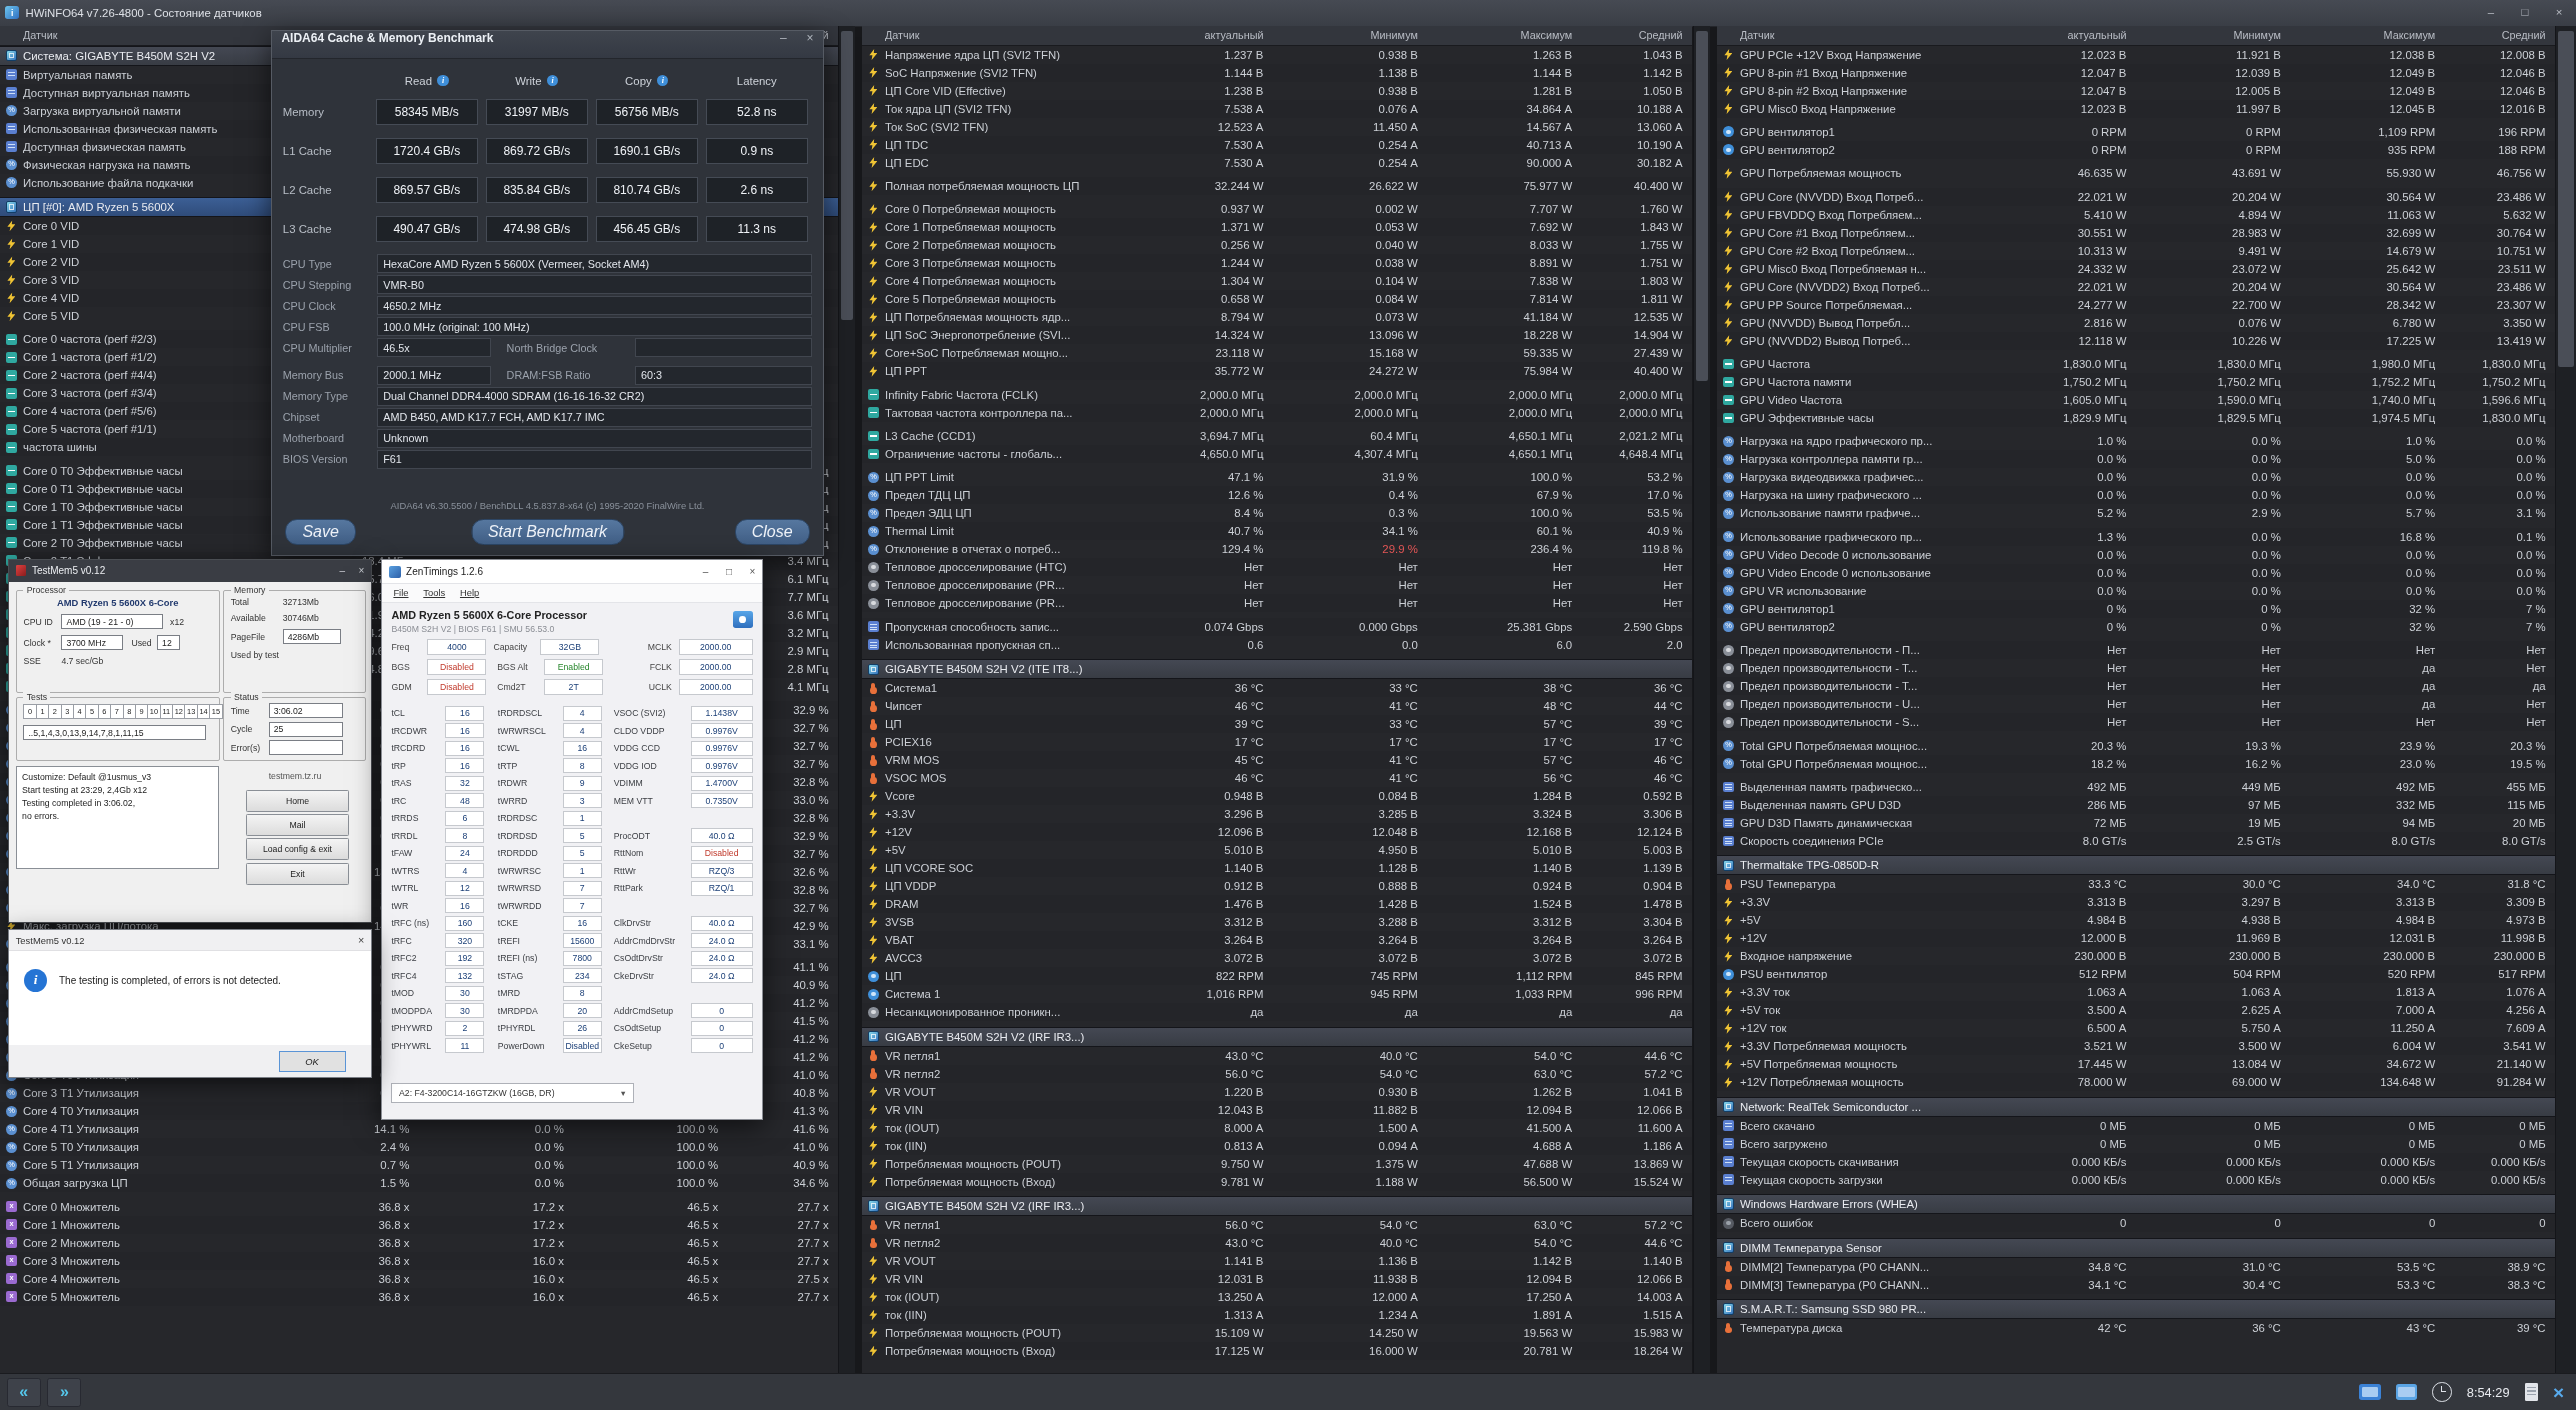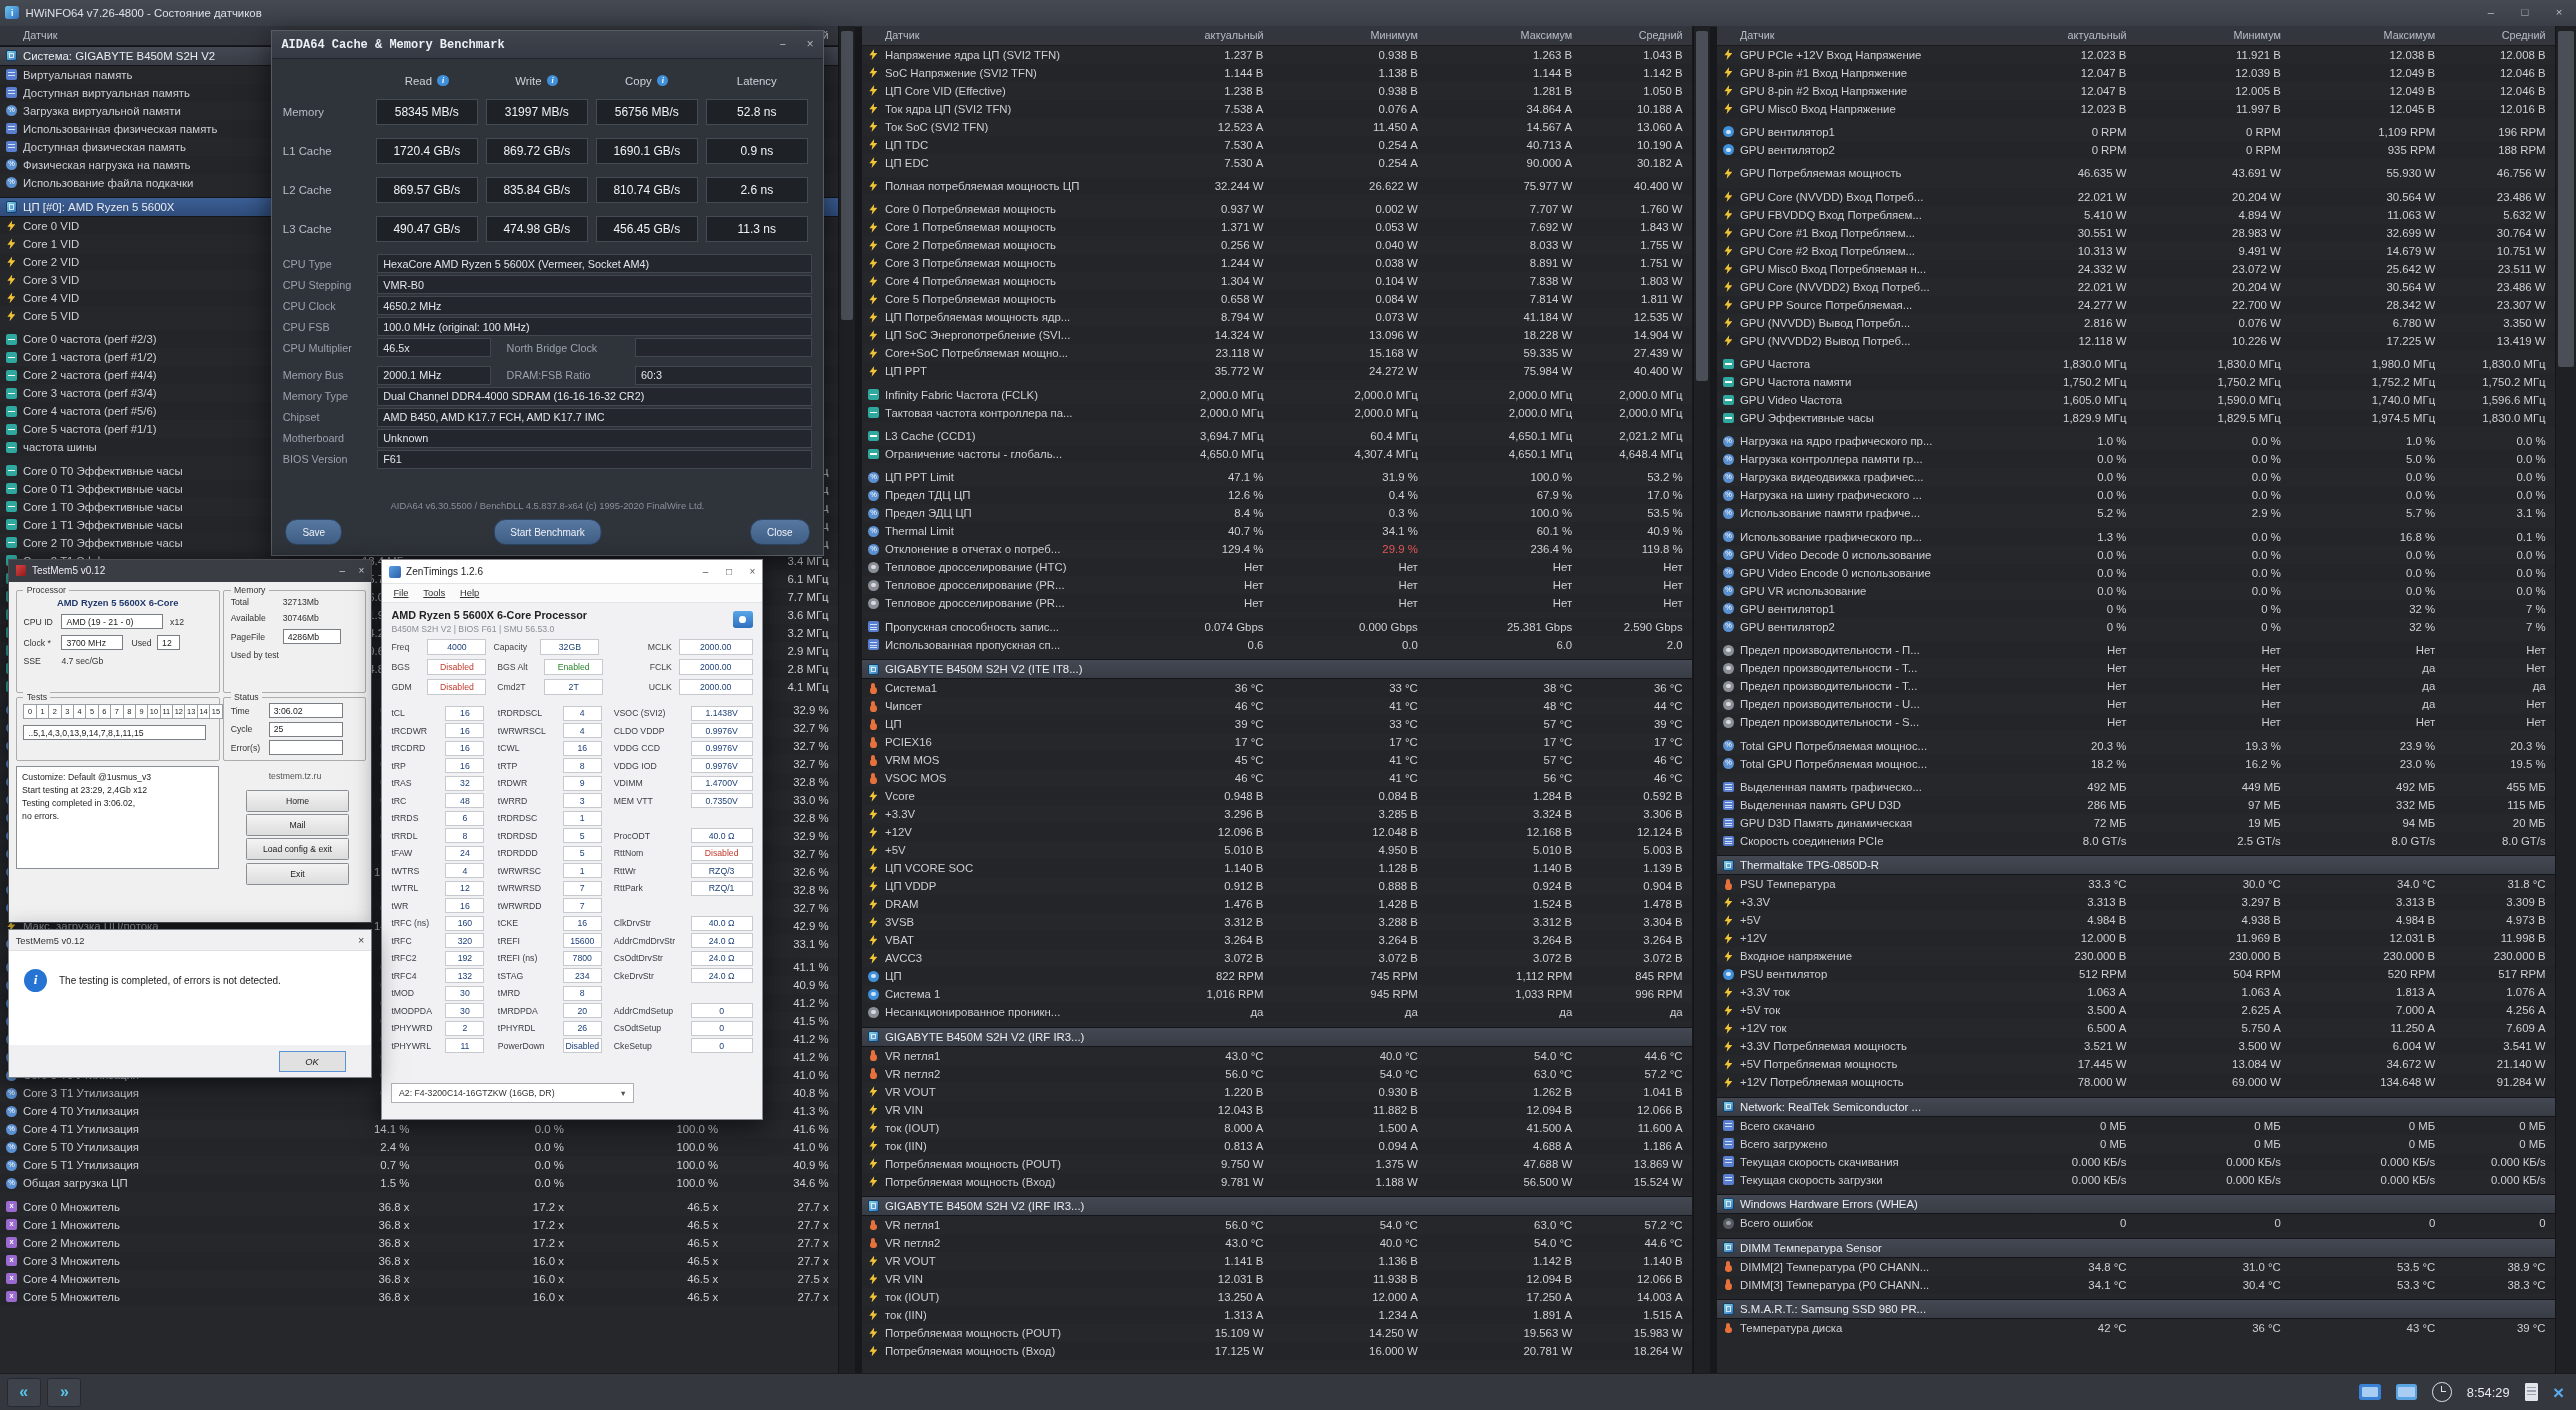--- a/index.html
+++ b/index.html
@@ -65,39 +65,39 @@
   .mon.alt{background:#5aa4e4;}
   .clockicon{width:17.5px;height:17.5px;border-radius:50%;border:1.3px solid #dfe3e9;position:relative;}
   .clockicon::after{content:"";position:absolute;left:7.4px;top:2.7px;width:1.3px;height:6px;background:#dfe3e9;}
   .clockicon::before{content:"";position:absolute;left:7.4px;top:7.4px;width:5.4px;height:1.3px;background:#dfe3e9;}
   .timetext{font-size:12.8px;color:#e9ebf0;}
   .pageicon{width:13.4px;height:17.5px;background:#e2e5ea;border-radius:1.3px;position:relative;}
   .pageicon::after{content:"";position:absolute;left:2px;right:2px;top:3.4px;height:9.4px;background:repeating-linear-gradient(#9aa2ad 0 1.3px,rgba(0,0,0,0) 1.3px 3.4px);}
   .closex{font-size:19px;color:#58aaec;font-weight:bold;line-height:19px;}
   
   #aida{left:271px;top:30px;width:551px;height:524px;background:#2f333a;border:0.7px solid #565b64;z-index:5;}
-  .aida-tb{height:27px;background:linear-gradient(#3f444d,#343943);display:flex;align-items:center;color:#ecf0f5;font-size:12px;font-weight:bold;padding:0 9.4px;border-bottom:0.7px solid #23262c;font-family:Liberation Mono, monospace;}
+  .aida-tb{height:27px;background:linear-gradient(#3f444d,#343943);display:flex;align-items:flex-start;color:#ecf0f5;font-size:12px;font-weight:bold;padding:0 9.4px;border-bottom:0.7px solid #23262c;}
   .aida-ctl{margin-left:auto;display:flex;gap:20px;color:#aeb4bc;font-weight:normal;font-size:12px;}
   .bench{position:absolute;left:10.8px;top:38px;right:10.8px;}
   .bhead{display:flex;height:23px;align-items:center;color:#cdd2d9;font-size:11.4px;}
   .blabel{width:89px;flex:none;color:#b9bfc7;font-size:11.4px;}
   .bhc{width:110px;flex:none;display:flex;align-items:center;justify-content:center;gap:5.4px;}
   .info-i{width:11.4px;height:11.4px;border-radius:50%;background:#3f8fd9;color:#fff;font-size:8px;font-style:italic;font-weight:bold;display:flex;align-items:center;justify-content:center;font-family:"Liberation Serif",serif;}
   .brow{display:flex;height:39px;align-items:center;}
   .bcell{width:110px;flex:none;}
   .bval{margin:0 4px;height:24px;background:#1e2227;border:0.7px solid #454b55;display:flex;align-items:center;justify-content:center;color:#f0f3f7;font-size:12px;}
   .ainfo{position:absolute;left:10.8px;top:222px;right:10.8px;}
   .irow{display:flex;align-items:center;height:21px;}
   .igap{height:6.7px;}
   .ilab{width:94px;flex:none;color:#9ba2ac;font-size:10.8px;}
   .ifield{flex:1;height:17px;background:#23272d;border:0.7px solid #41464f;color:#e2e6ec;font-size:10.8px;display:flex;align-items:center;padding:0 5.4px;white-space:nowrap;overflow:hidden;}
   .ifield.fixed{flex:none;width:101px;}
   .ilab2{flex:none;width:128px;padding-left:16px;color:#9ba2ac;font-size:10.8px;}
   .afoot{position:absolute;left:0;right:0;top:469px;text-align:center;color:#8a919b;font-size:9.4px;}
-  .abtn{position:absolute;top:488px;height:24px;padding:0 16px;background:linear-gradient(#56779f,#415f86);border:0.7px solid #2c4564;color:#eef2f8;font-size:10px;border-radius:12px;display:flex;align-items:center;justify-content:center;}
+  .abtn{position:absolute;top:488px;height:24px;padding:0 16px;background:linear-gradient(#56779f,#415f86);border:0.7px solid #2c4564;color:#eef2f8;font-size:16px;border-radius:12px;display:flex;align-items:center;justify-content:center;font-style:italic;}
   
   #tm5{left:8px;top:559px;width:362px;height:362px;background:#f0f0f0;border:0.7px solid #4a4d52;z-index:6;color:#222;}
   .tm5-tb{height:21.5px;background:#3a3d44;color:#eceef2;display:flex;align-items:center;padding:0 6.7px;font-size:10px;}
   .tm5-ico{width:10.8px;height:10.8px;background:linear-gradient(135deg,#e04040,#8a1d1d);border-radius:1.3px;margin-right:5.4px;}
   .tm5-ctl{margin-left:auto;display:flex;gap:13.4px;color:#c9ccd2;font-size:10px;}
   .grp{position:absolute;border:0.7px solid #adadad;border-radius:2px;}
   .glabel{position:absolute;top:-6px;left:6.7px;background:#f0f0f0;padding:0 3.4px;font-size:8.7px;color:#333;}
   .tm5row{display:flex;align-items:center;margin:6px 6.7px 0;font-size:8.7px;}
   .tlab{color:#333;flex:none;}
   .tval{color:#333;}

